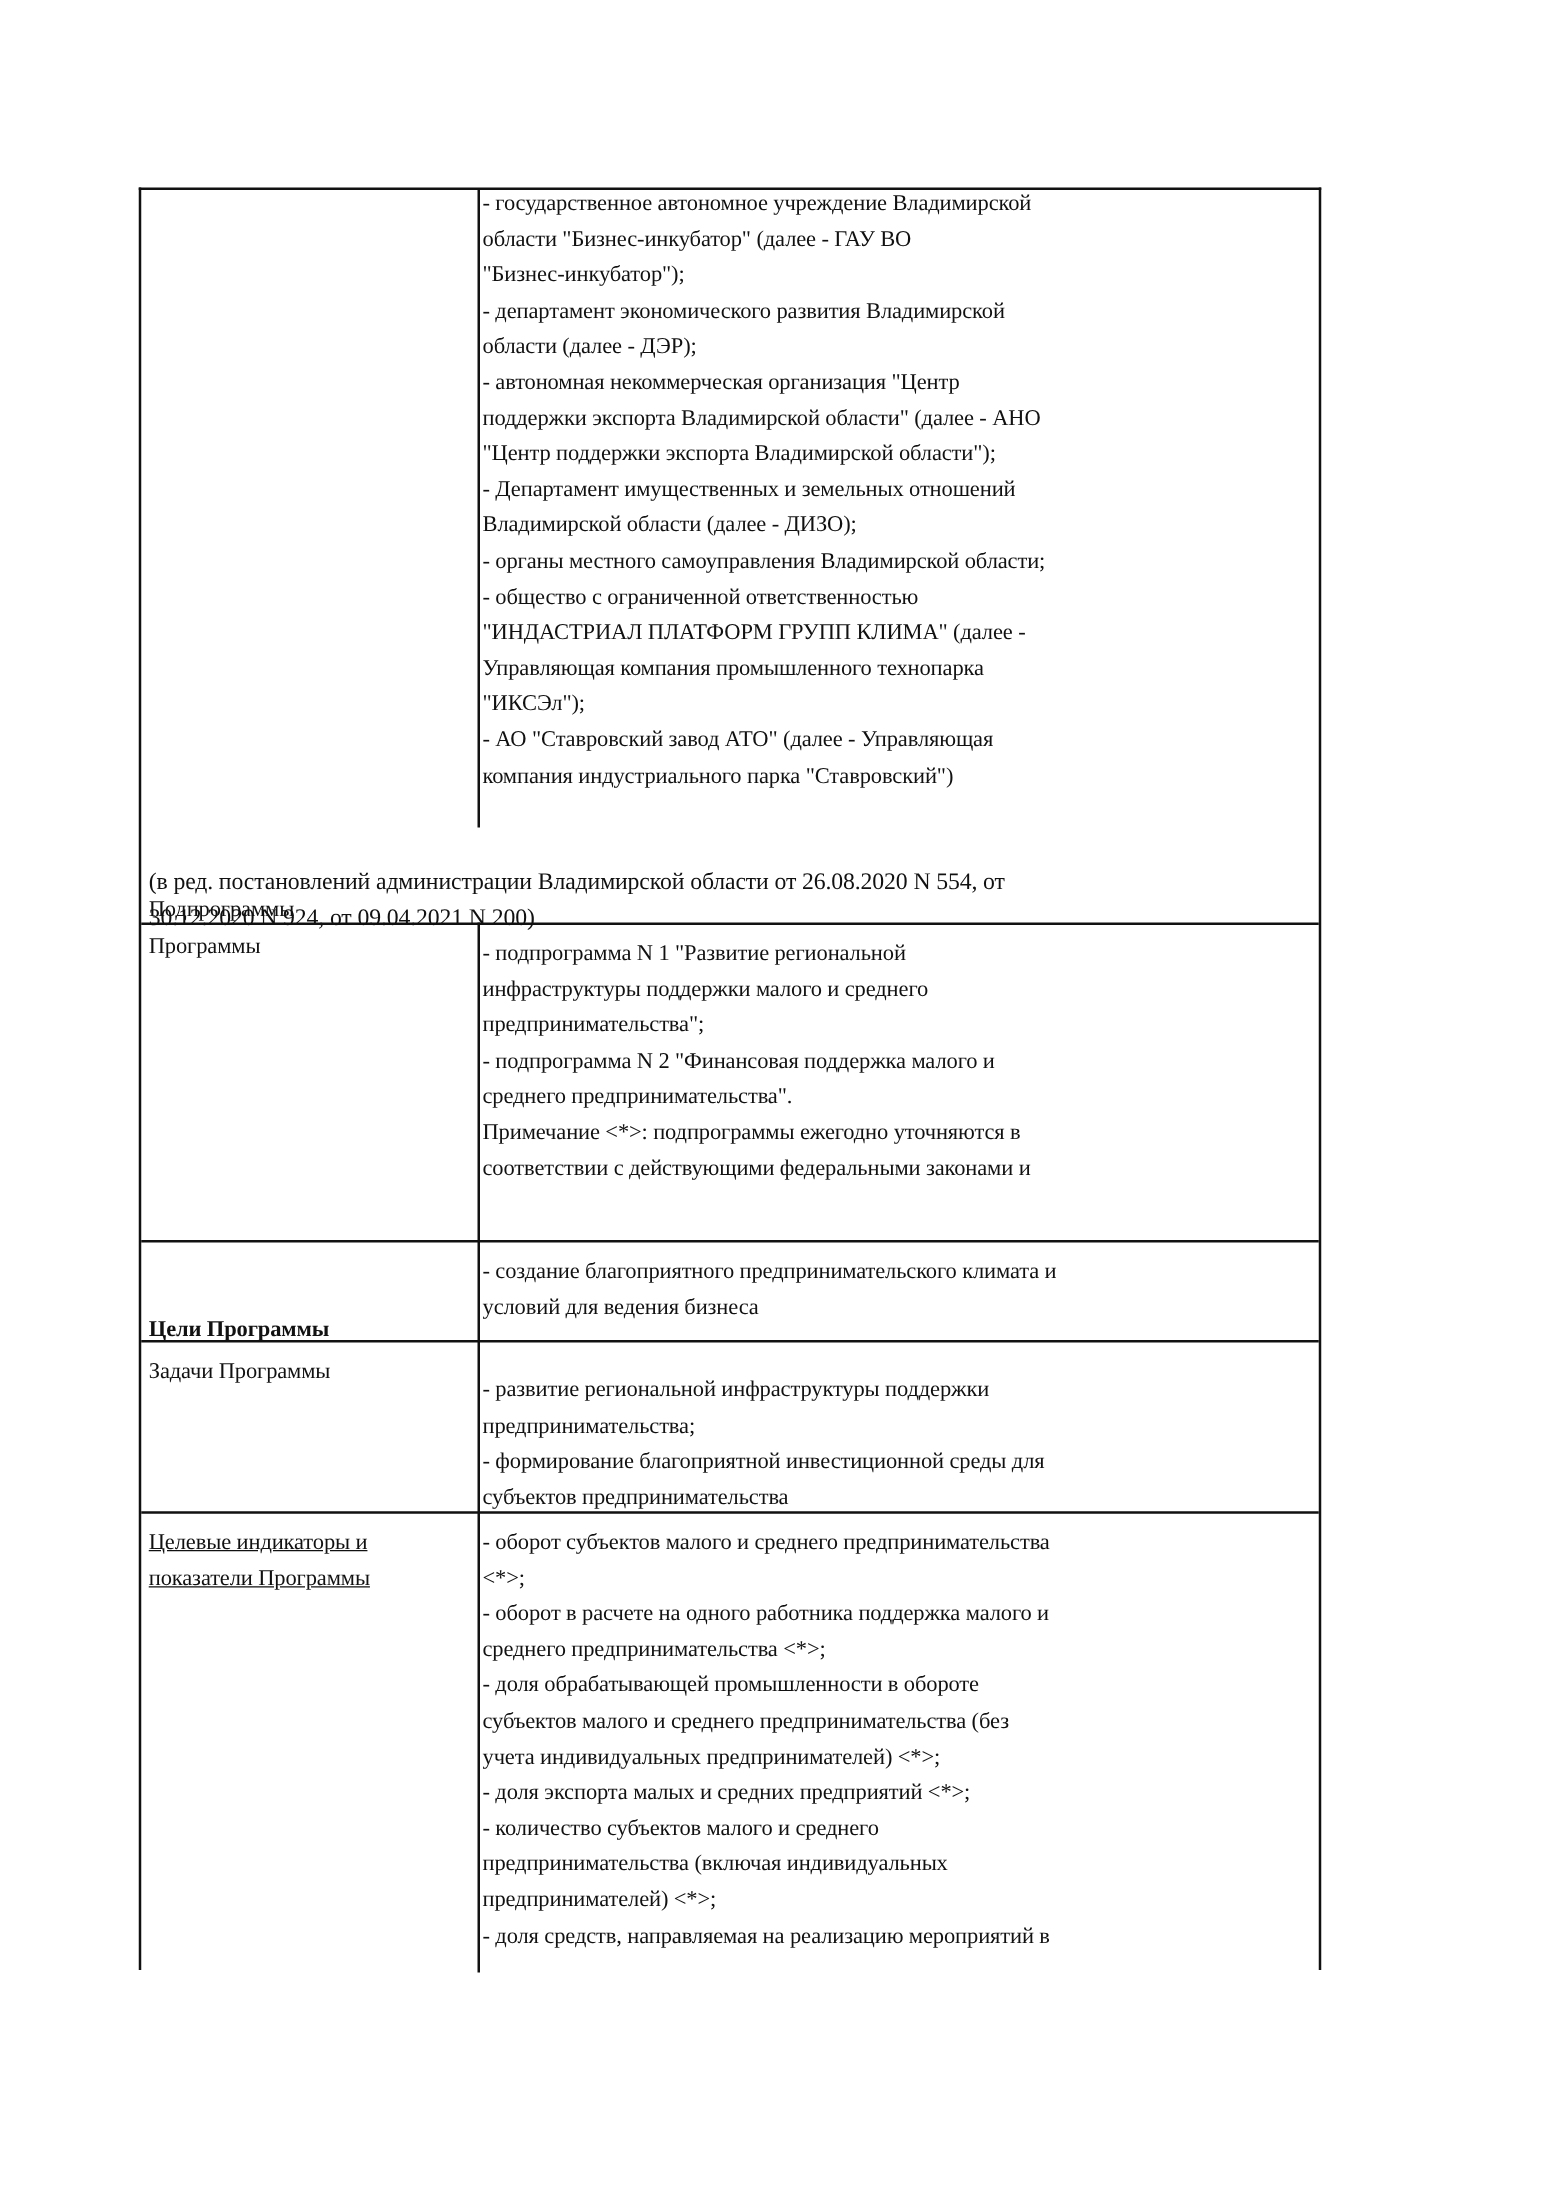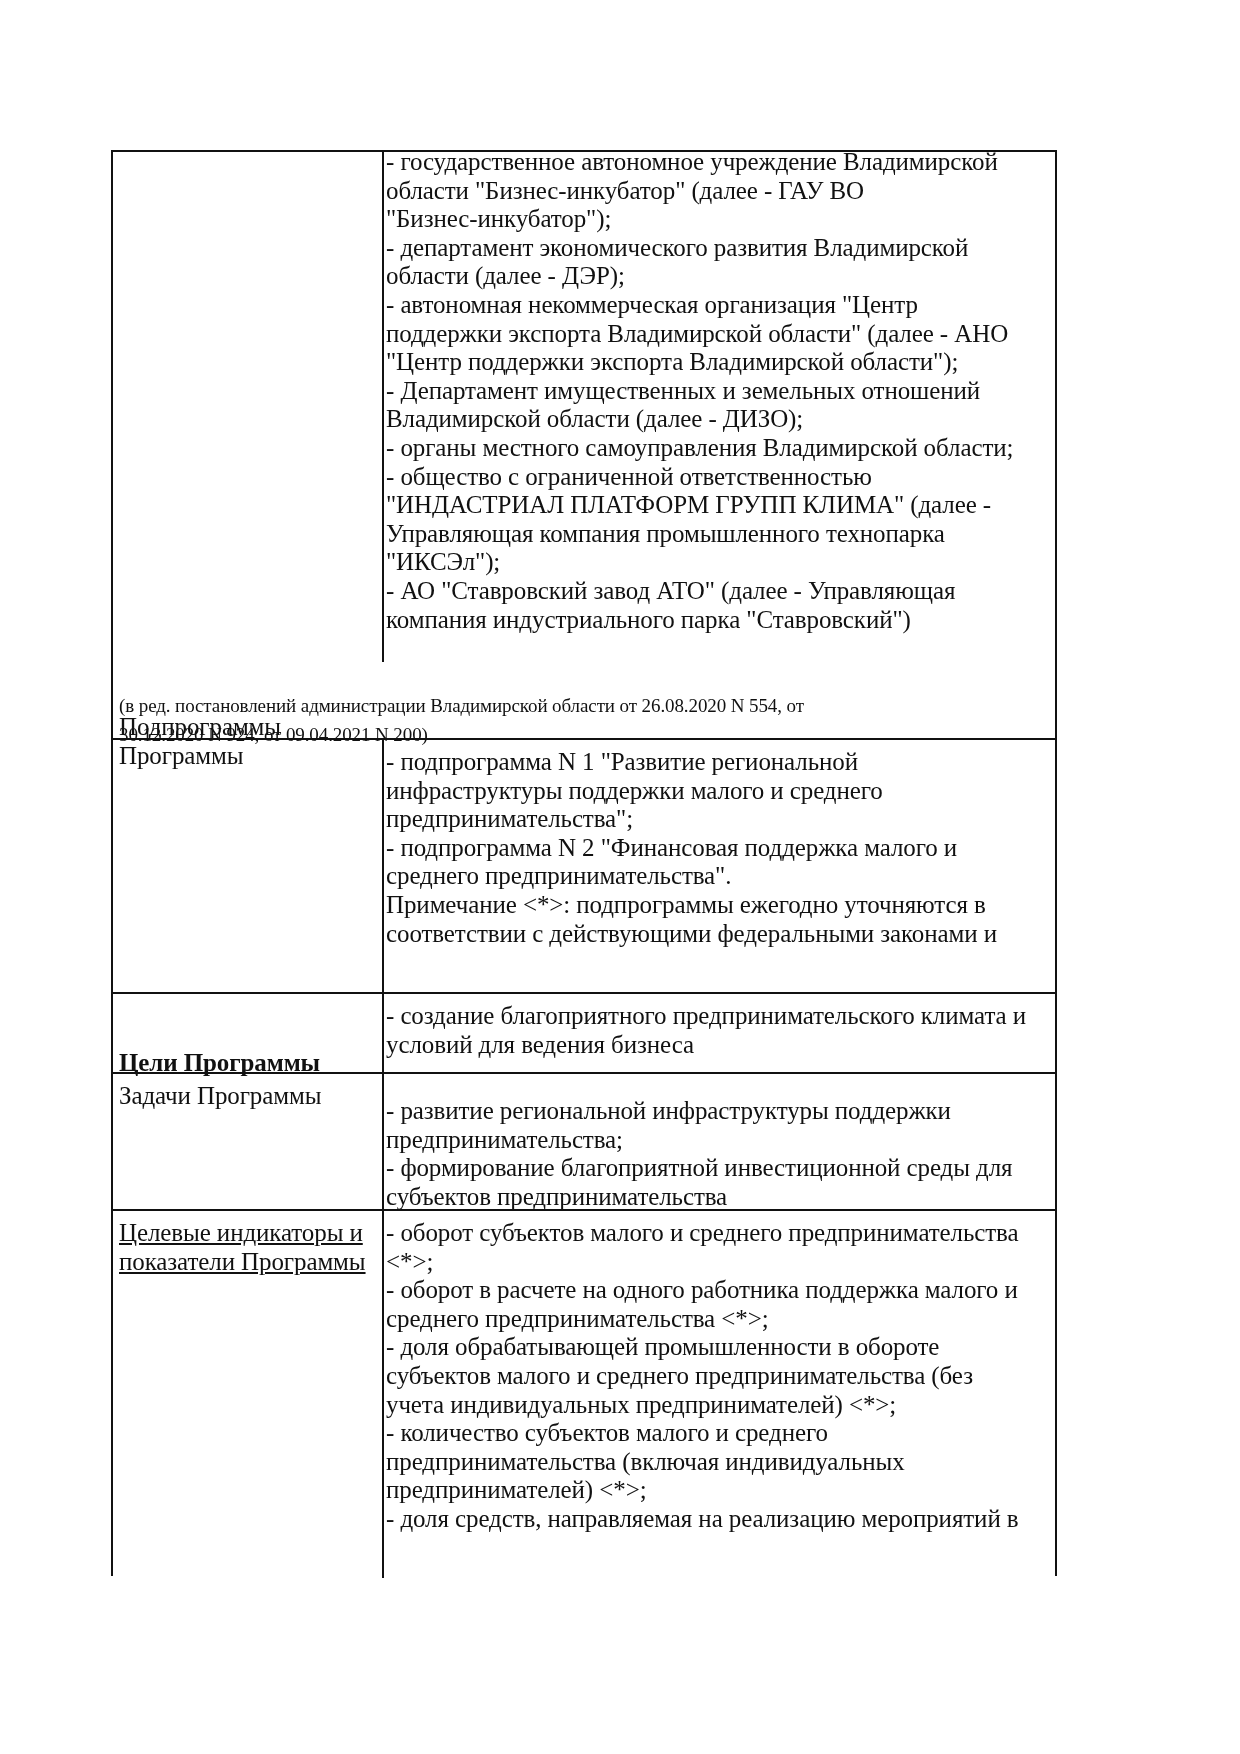--- a/index.html
+++ b/index.html
@@ -3,21 +3,21 @@
 <meta charset="utf-8">
 <style>
   html, body { margin:0; padding:0; background:#ffffff; }
   body { width:1240px; height:1754px; position:relative; overflow:hidden;
          font-family:"Liberation Serif", "DejaVu Serif", serif; color:#111; }
   .page { position:absolute; left:0; top:0; width:1240px; height:1754px; }
   .tbl { position:absolute; left:111px; top:150px; width:946px; height:1426px;
          border-left:2px solid #111; border-right:2px solid #111; border-top:2px solid #111; box-sizing:border-box; }
   .vline { position:absolute; width:2px; background:#111; }
   .hline { position:absolute; left:0; height:2px; background:#111; }
-  .cell { position:absolute; font-size:25px; line-height:28.6px; white-space:nowrap; letter-spacing:-0.1px; }
+  .cell { position:absolute; font-size:18px; line-height:28.6px; white-space:nowrap; letter-spacing:-0.1px; }
   .left { left:6px; }
   .right { left:273px; }
   .full { left:6px; }
   .line { display:block; }
 </style>
 </head>
 <body>
 
 <div class="page">
   <div class="tbl">
@@ -92,19 +92,20 @@
       <span class="line">показатели Программы</span>
     </div>
     <div class="cell right" style="top:1067px;">
       <span class="line">- оборот субъектов малого и среднего предпринимательства</span>
       <span class="line">&lt;*&gt;;</span>
       <span class="line">- оборот в расчете на одного работника поддержка малого и</span>
       <span class="line">среднего предпринимательства &lt;*&gt;;</span>
       <span class="line">- доля обрабатывающей промышленности в обороте</span>
       <span class="line">субъектов малого и среднего предпринимательства (без</span>
       <span class="line">учета индивидуальных предпринимателей) &lt;*&gt;;</span>
+      <span class="line">- доля экспорта малых и средних предприятий &lt;*&gt;;</span>
       <span class="line">- количество субъектов малого и среднего</span>
       <span class="line">предпринимательства (включая индивидуальных</span>
       <span class="line">предпринимателей) &lt;*&gt;;</span>
       <span class="line">- доля средств, направляемая на реализацию мероприятий в</span>
     </div>
   </div>
 </div>
 
 </body></html>

